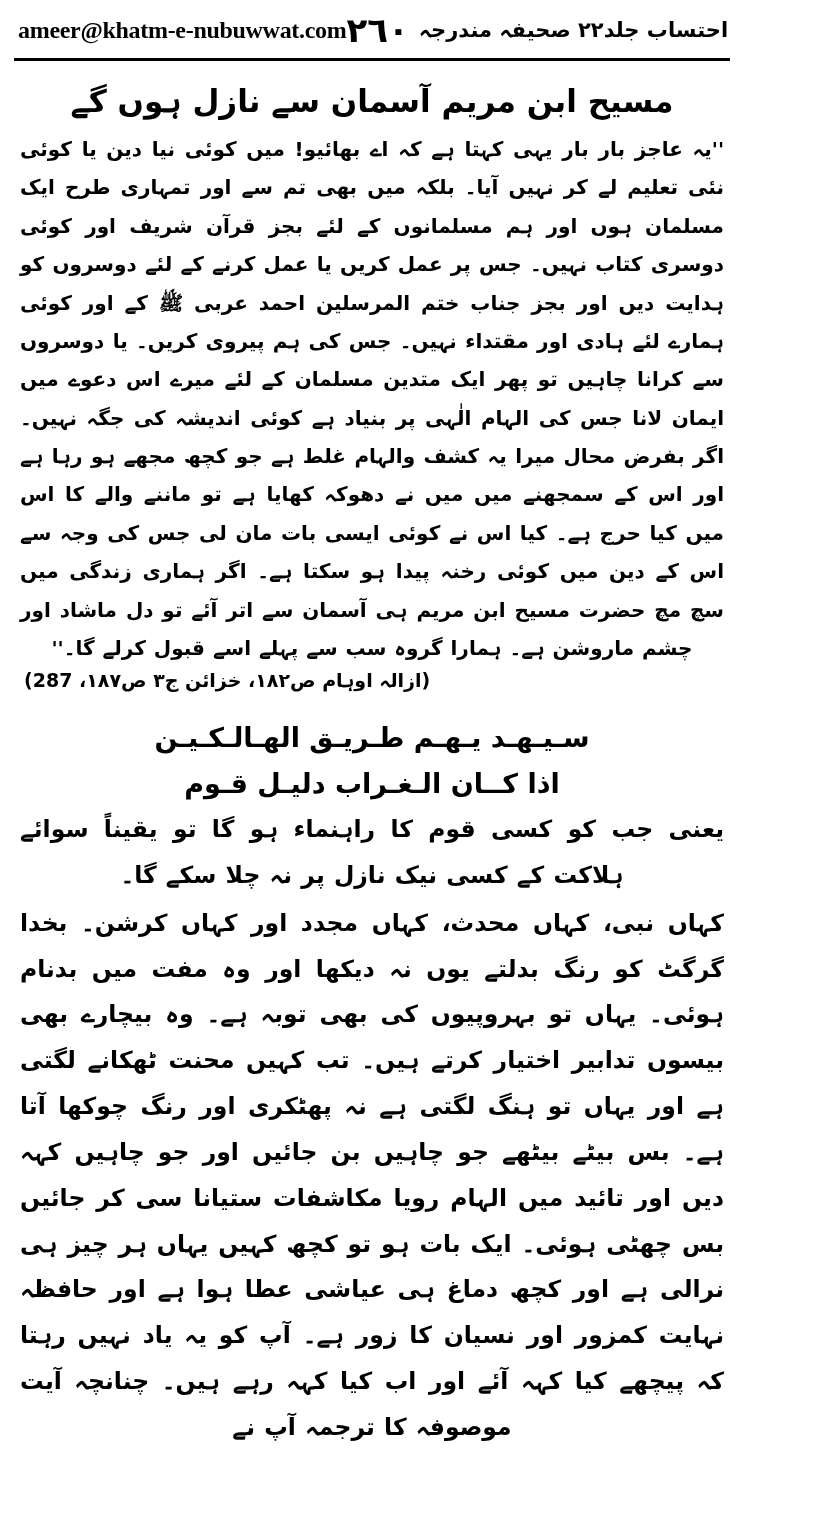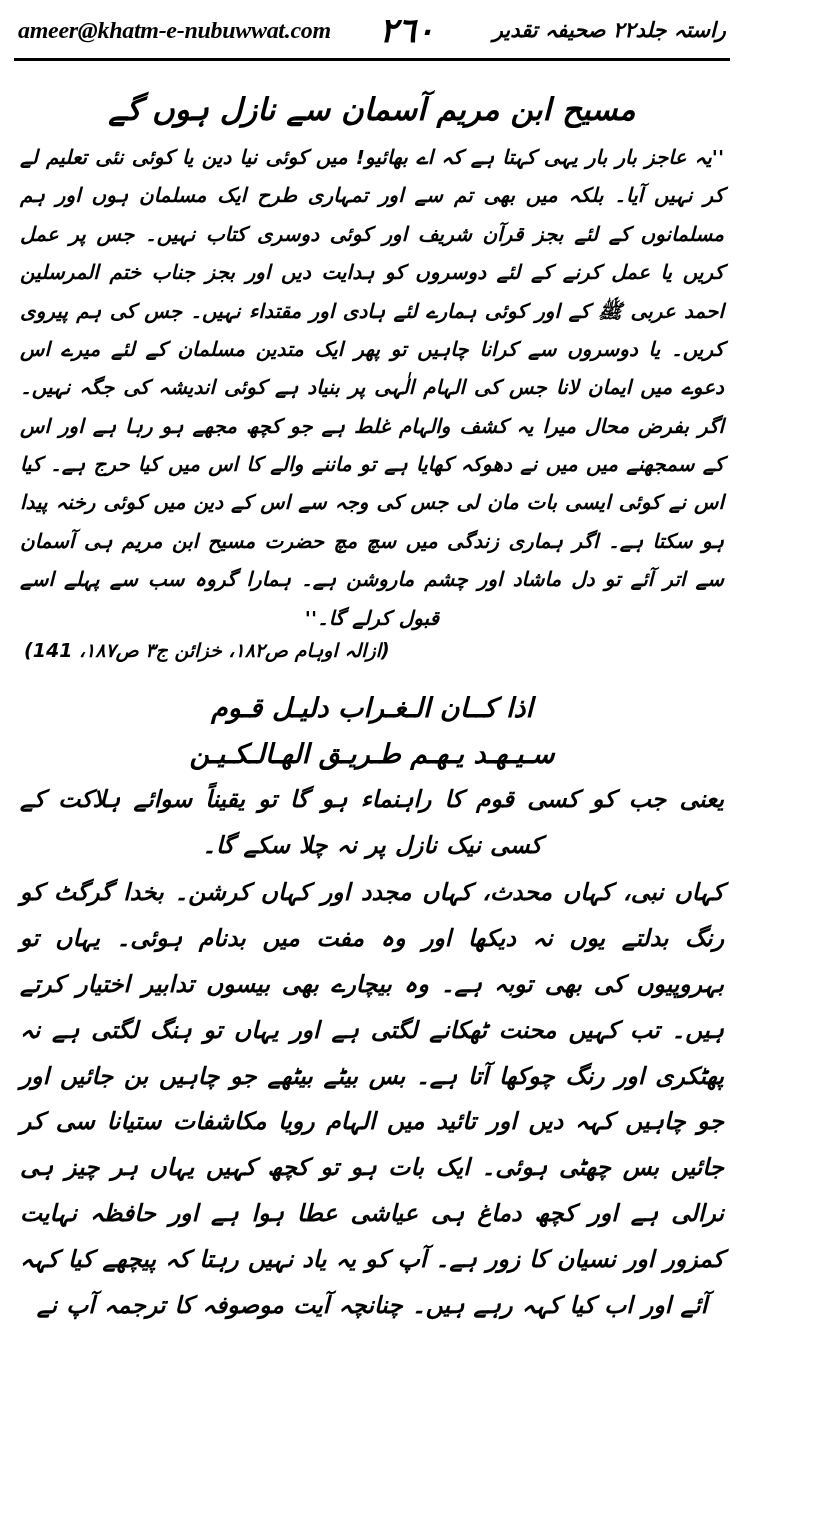--- a/index.html
+++ b/index.html
@@ -17,21 +17,20 @@
   }
 
   .page {
     width: 744px;
     height: 1540px;
     box-sizing: border-box;
     padding: 0;
     position: relative;
     display: flex;
     flex-direction: column;
-    font-style: italic;
   }
 
   
   .header {
     display: flex;
     align-items: center;
     justify-content: space-between;
     padding: 10px 18px 4px 18px;
     box-sizing: border-box;
   }
@@ -72,21 +71,21 @@
     text-align: justify;
   }
 
   .title {
     font-family: "DejaVu Sans", sans-serif;
     font-size: 31px;
     font-weight: bold;
     text-align: center;
     direction: rtl;
     line-height: 1.45;
-    margin: 20px 0 6px 0;
+    margin: 12px 0 6px 0;
   }
 
   .para {
     font-family: "DejaVu Sans", sans-serif;
     direction: rtl;
     text-align: justify;
     text-align-last: center;
     font-size: 24.5px;
     line-height: 1.95;
     font-weight: bold;
@@ -131,38 +130,38 @@
   .spacer-md { height: 20px; }
 </style>
 </head>
 <body>
 
 <div class="page">
 
   <div class="header">
     <div class="header-left">ameer@khatm-e-nubuwwat.com</div>
     <div class="header-center">٢٦٠</div>
-    <div class="header-right">راستہ جلد٢٢ صحیفہ تقدیر</div>
+    <div class="header-right">احتساب جلد٢٢ صحیفہ مندرجہ</div>
   </div>
 
   <div class="rule"></div>
 
   <div class="content">
 
     <div class="title">مسیح ابن مریم آسمان سے نازل ہوں گے</div>
 
     <div class="para block-quote">''یہ عاجز بار بار یہی کہتا ہے کہ اے بھائیو! میں کوئی نیا دین یا کوئی نئی تعلیم لے کر نہیں آیا۔ بلکہ میں بھی تم سے اور تمہاری طرح ایک مسلمان ہوں اور ہم مسلمانوں کے لئے بجز قرآن شریف اور کوئی دوسری کتاب نہیں۔ جس پر عمل کریں یا عمل کرنے کے لئے دوسروں کو ہدایت دیں اور بجز جناب ختم المرسلین احمد عربی ﷺ کے اور کوئی ہمارے لئے ہادی اور مقتداء نہیں۔ جس کی ہم پیروی کریں۔ یا دوسروں سے کرانا چاہیں تو پھر ایک متدین مسلمان کے لئے میرے اس دعوے میں ایمان لانا جس کی الہام الٰہی پر بنیاد ہے کوئی اندیشہ کی جگہ نہیں۔ اگر بفرض محال میرا یہ کشف والہام غلط ہے جو کچھ مجھے ہو رہا ہے اور اس کے سمجھنے میں میں نے دھوکہ کھایا ہے تو ماننے والے کا اس میں کیا حرج ہے۔ کیا اس نے کوئی ایسی بات مان لی جس کی وجہ سے اس کے دین میں کوئی رخنہ پیدا ہو سکتا ہے۔ اگر ہماری زندگی میں سچ مچ حضرت مسیح ابن مریم ہی آسمان سے اتر آئے تو دل ماشاد اور چشم ماروشن ہے۔ ہمارا گروہ سب سے پہلے اسے قبول کرلے گا۔''</div>
 
-    <div class="ref center-left">(ازالہ اوہام ص١٨٢، خزائن ج٣ ص١٨٧، 141)</div>
+    <div class="ref center-left">(ازالہ اوہام ص١٨٢، خزائن ج٣ ص١٨٧، 287)</div>
 
 
     <div class="spacer-md"></div>
 
+    <div class="arabic-line">سـیـهـد یـهـم طـریـق الهـالـكـیـن</div>
     <div class="arabic-line">اذا كــان الـغـراب دلیـل قـوم</div>
-    <div class="arabic-line">سـیـهـد یـهـم طـریـق الهـالـكـیـن</div>
 
     <div class="para smallish">یعنی جب کو کسی قوم کا راہنماء ہو گا تو یقیناً سوائے ہلاکت کے کسی نیک نازل پر نہ چلا سکے گا۔</div>
 
     <div class="para smallish">کہاں نبی، کہاں محدث، کہاں مجدد اور کہاں کرشن۔ بخدا گرگٹ کو رنگ بدلتے یوں نہ دیکھا اور وہ مفت میں بدنام ہوئی۔ یہاں تو بہروپیوں کی بھی توبہ ہے۔ وہ بیچارے بھی بیسوں تدابیر اختیار کرتے ہیں۔ تب کہیں محنت ٹھکانے لگتی ہے اور یہاں تو ہنگ لگتی ہے نہ پھٹکری اور رنگ چوکھا آتا ہے۔ بس بیٹے بیٹھے جو چاہیں بن جائیں اور جو چاہیں کہہ دیں اور تائید میں الہام رویا مکاشفات ستیانا سی کر جائیں بس چھٹی ہوئی۔ ایک بات ہو تو کچھ کہیں یہاں ہر چیز ہی نرالی ہے اور کچھ دماغ ہی عیاشی عطا ہوا ہے اور حافظہ نہایت کمزور اور نسیان کا زور ہے۔ آپ کو یہ یاد نہیں رہتا کہ پیچھے کیا کہہ آئے اور اب کیا کہہ رہے ہیں۔ چنانچہ آیت موصوفہ کا ترجمہ آپ نے</div>
 
   </div>
 
 </div>
 
 </body></html>

